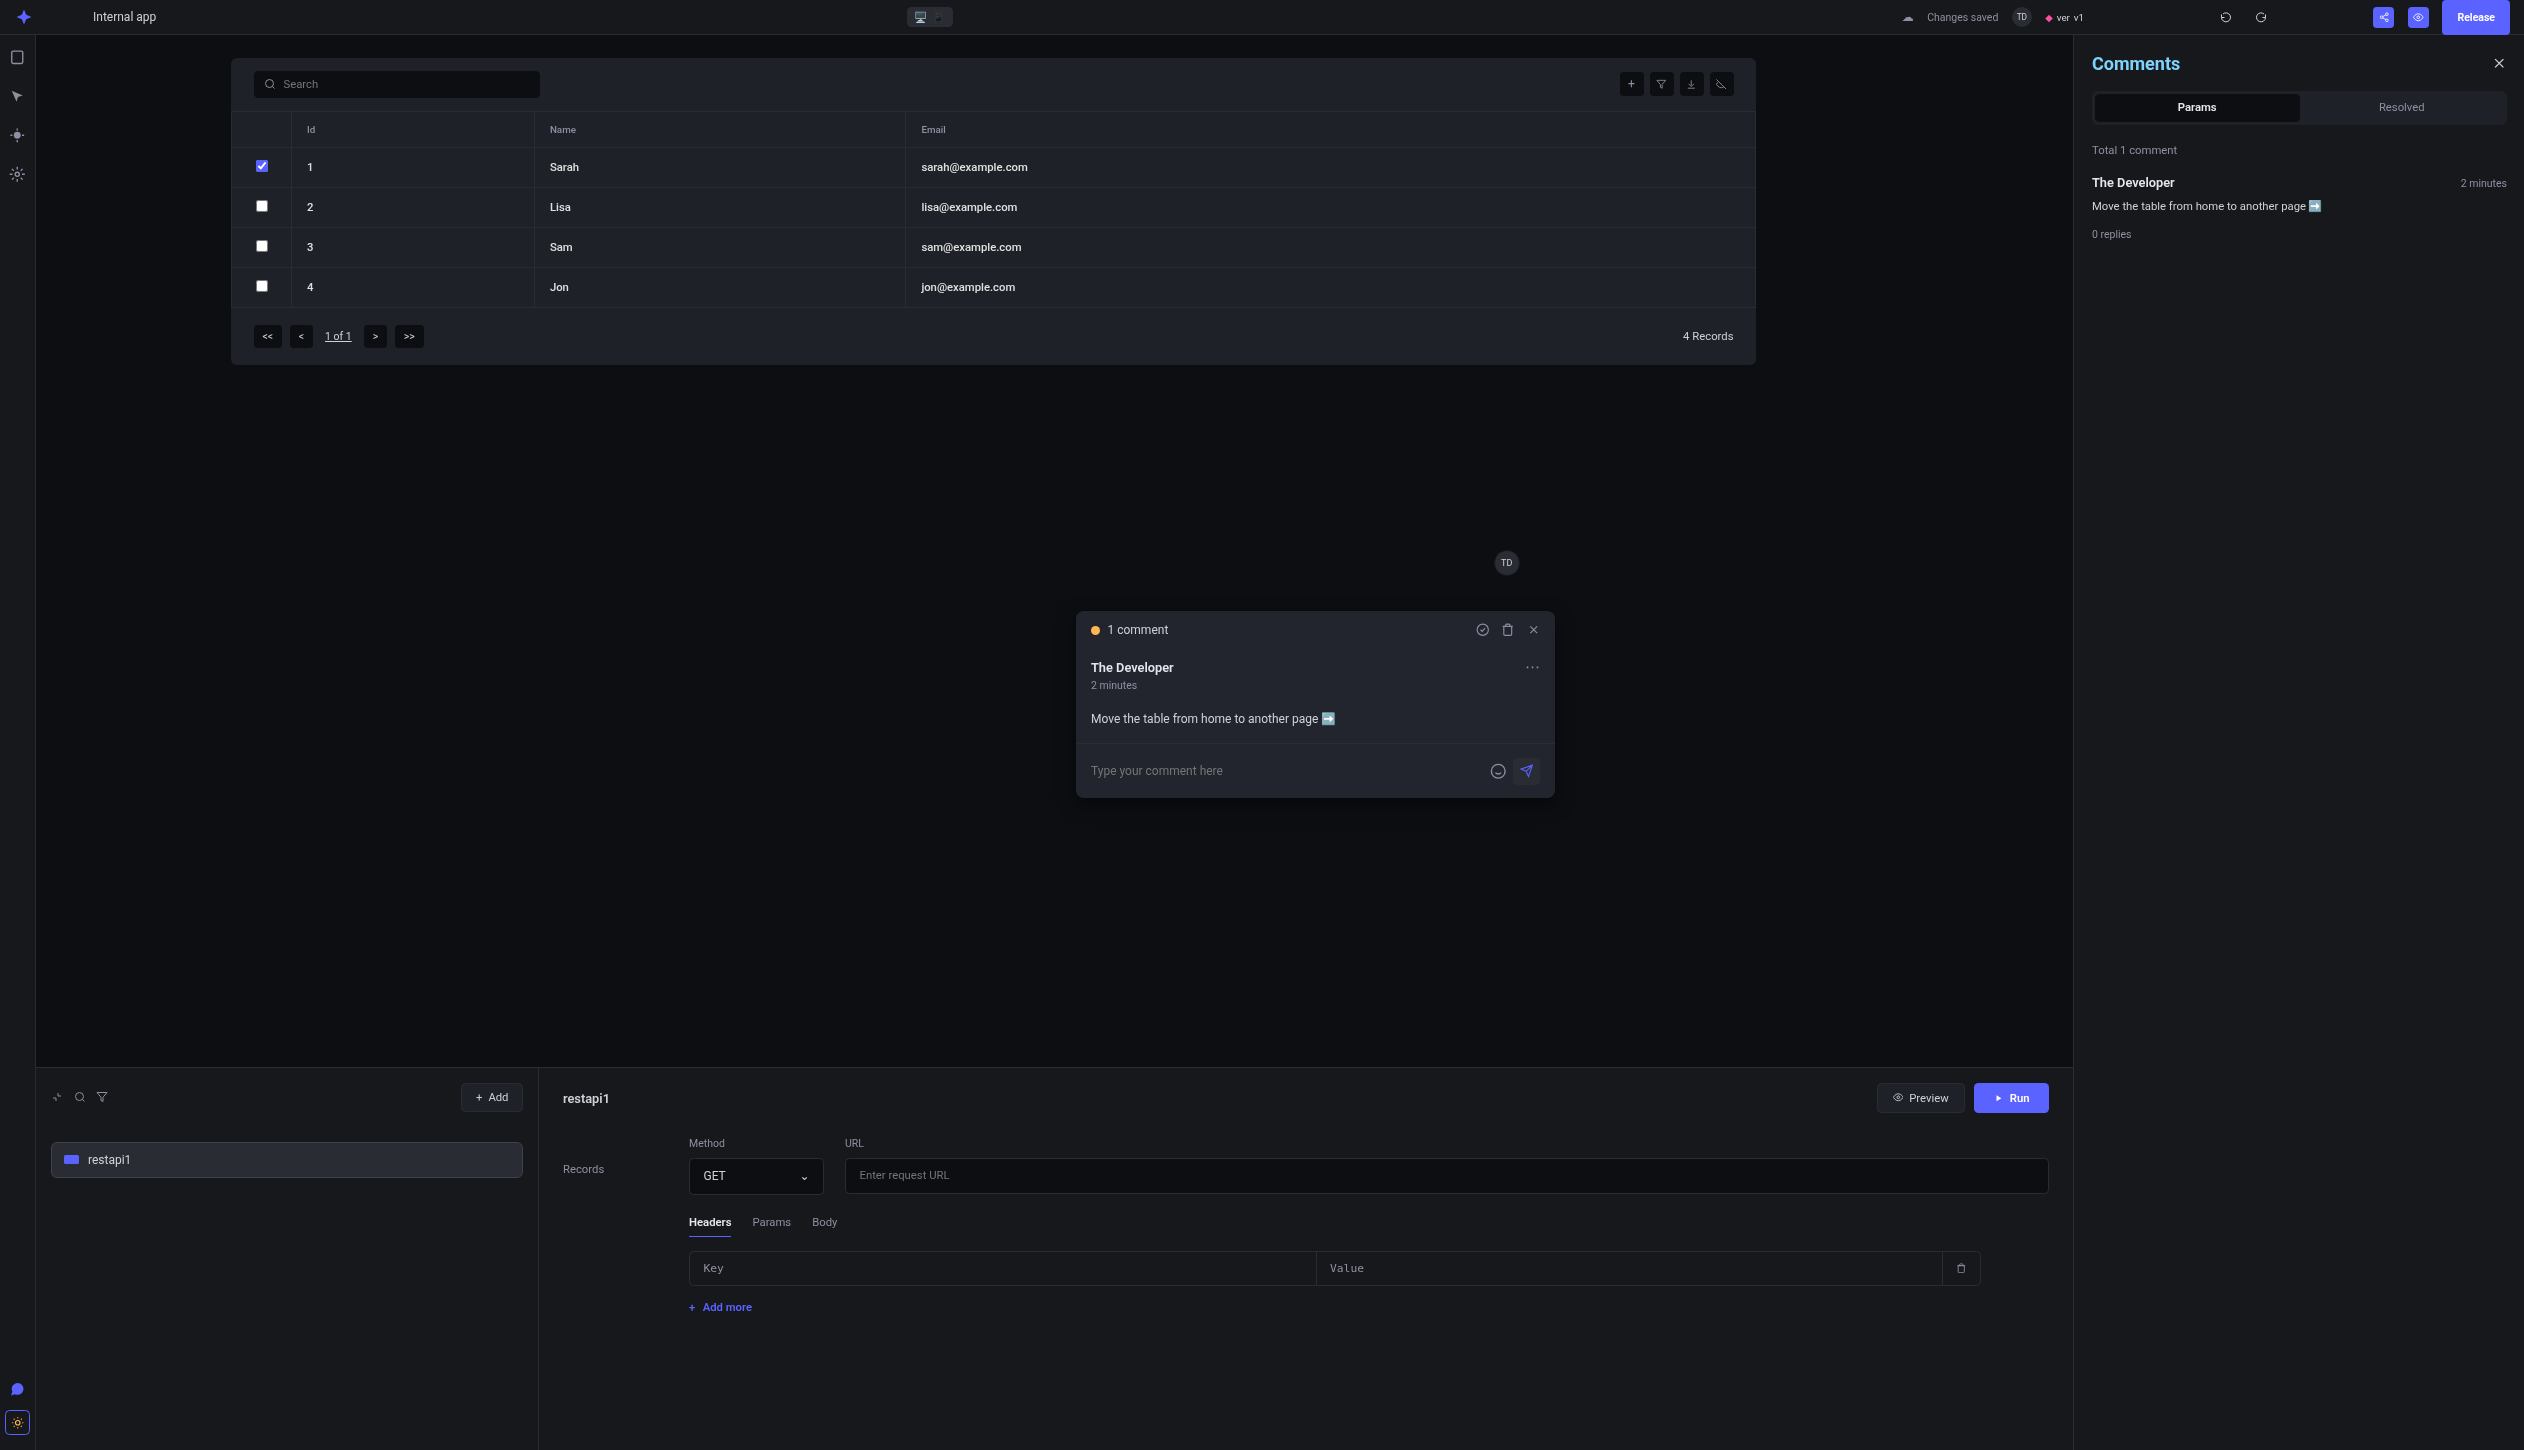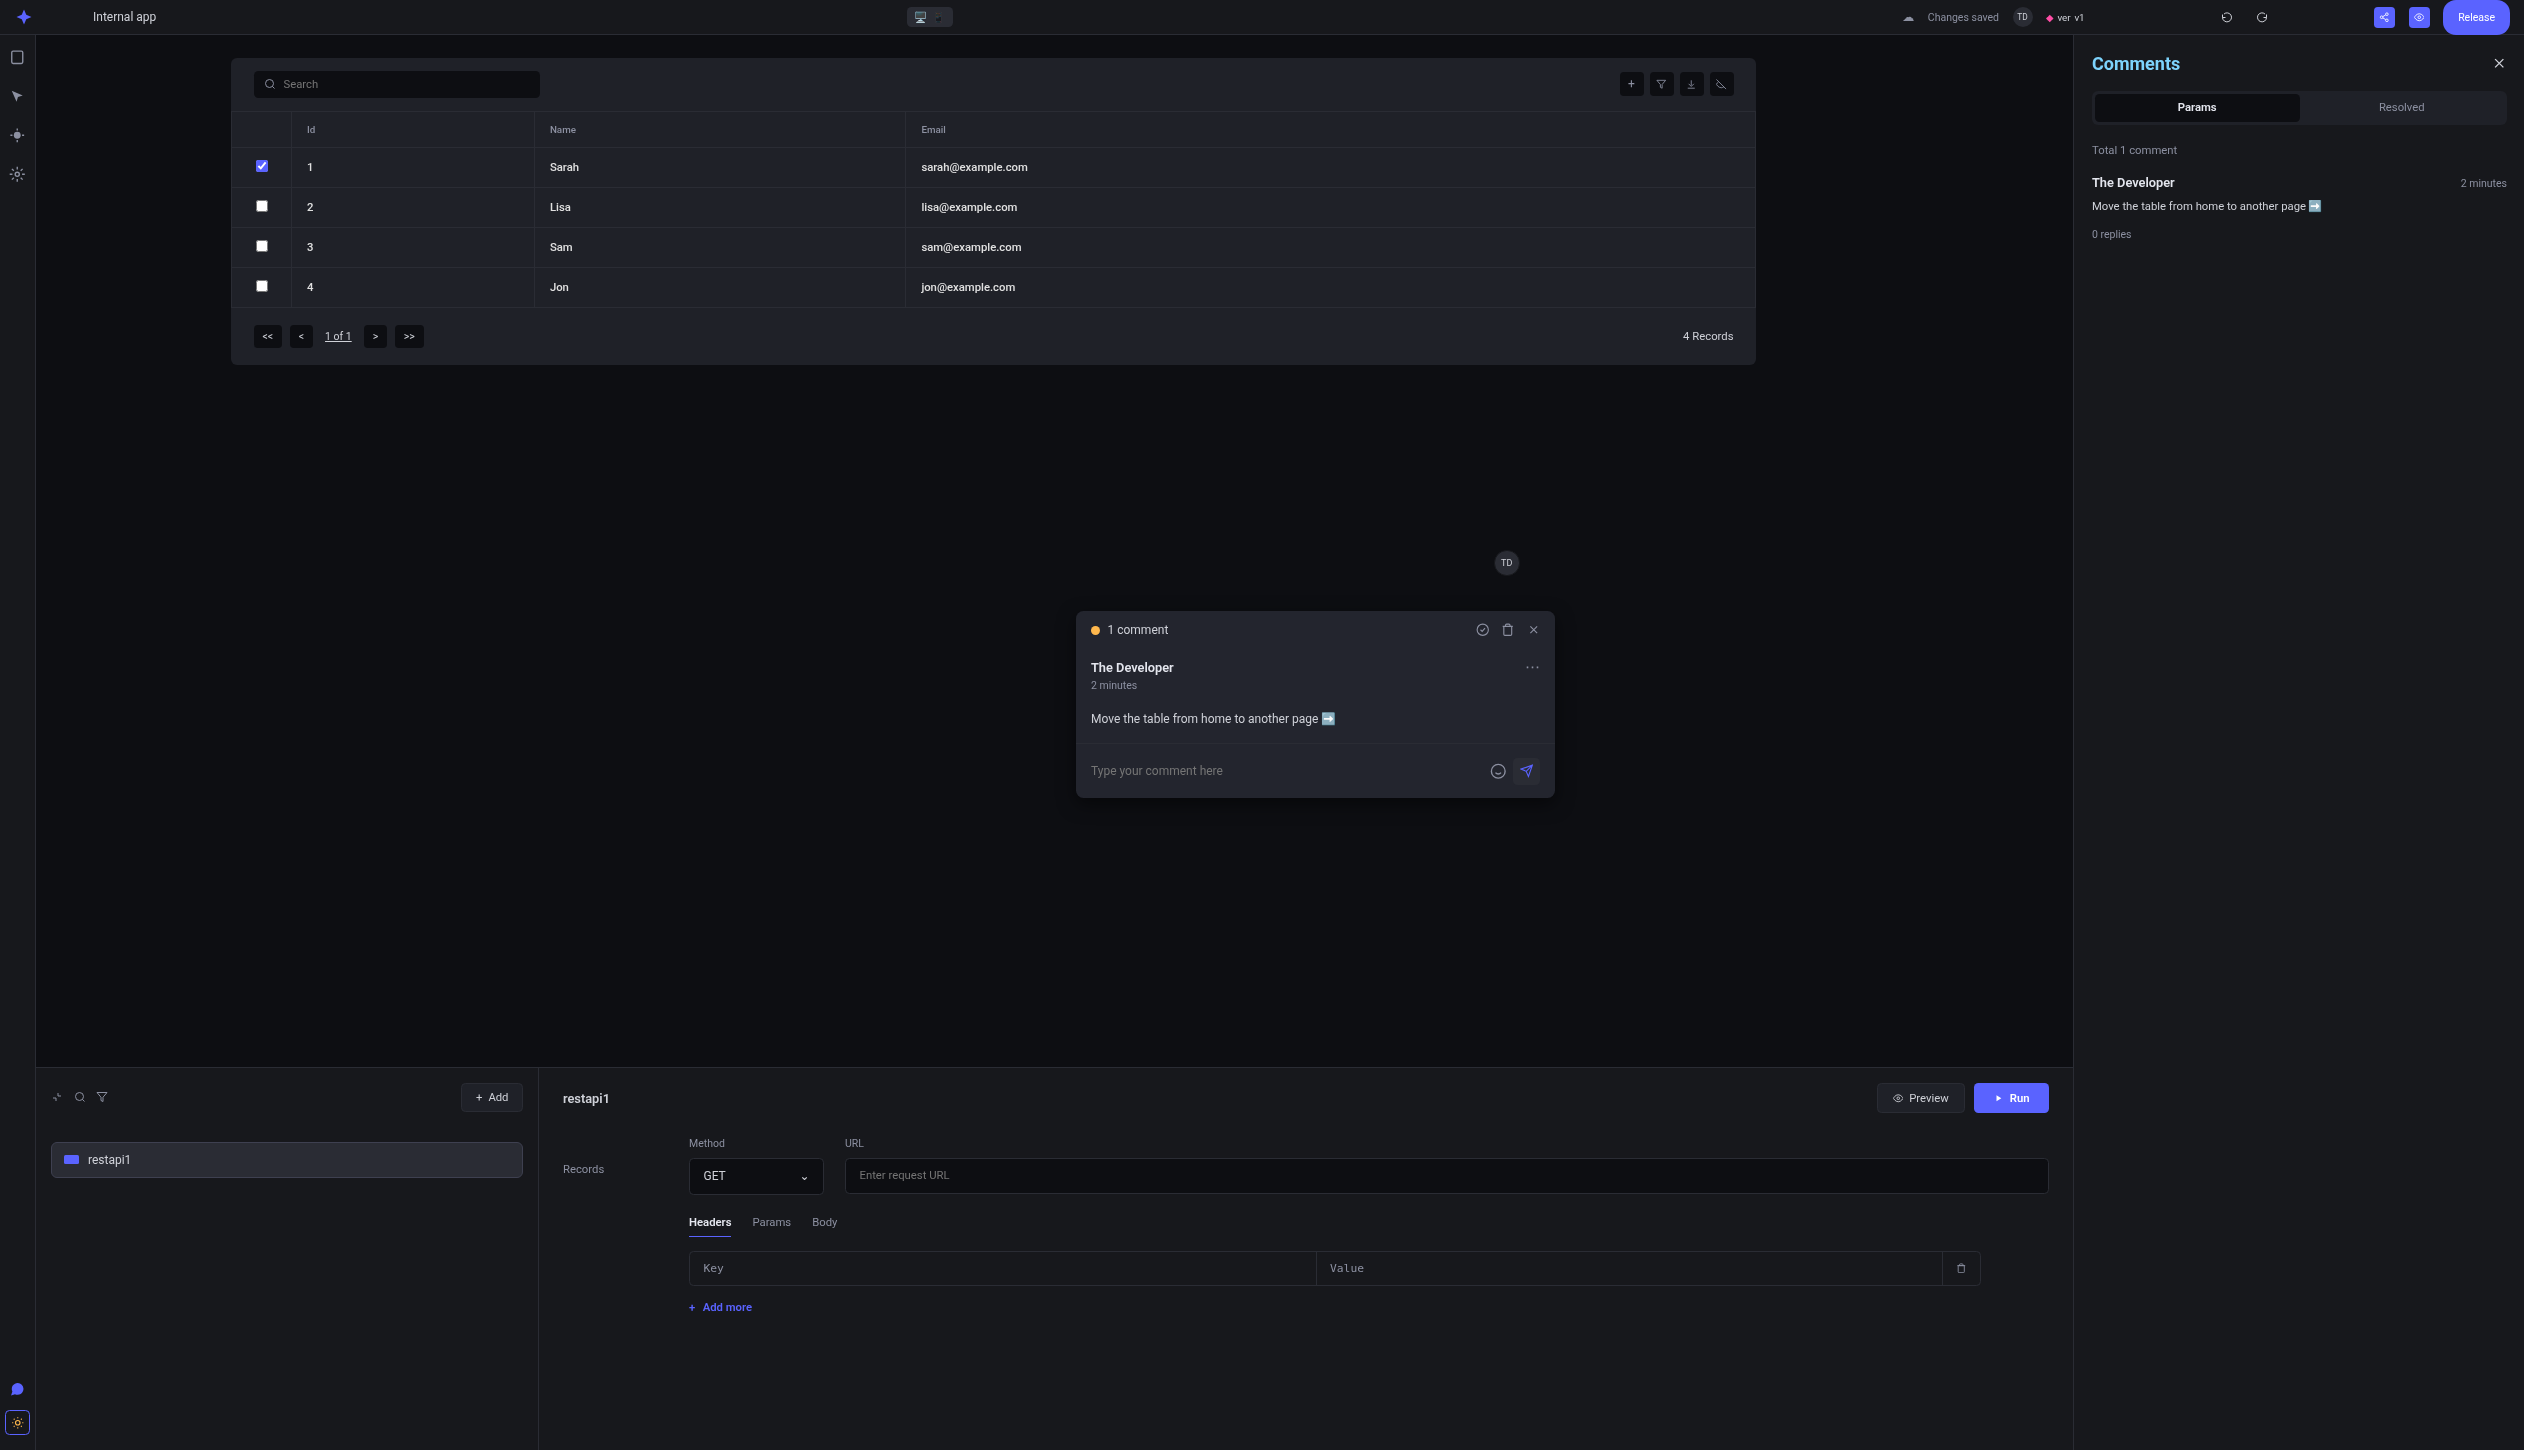--- a/index.html
+++ b/index.html
@@ -9,21 +9,21 @@
     .app-title { font-size: 12px; color: #cfd1d8; }
     .top-mid-icons { margin-left: 751px; display: flex; gap: 4.5px; background: #2a2c34; padding: 3.8px 7.5px; border-radius: 4.5px; align-items: center; }
     .top-mid-icons span { color: #8c90a1; font-size: 10.5px; }
     .top-right { margin-left: auto; display: flex; align-items: center; gap: 13.5px; }
     .saved-text { font-size: 10.5px; color: #8c90a1; }
     .avatar-small { width: 20px; height: 20px; border-radius: 50%; background: #2a2c34; display: flex; align-items: center; justify-content: center; font-size: 8.3px; color: #cfd1d8; }
     .ver-pill { display: flex; align-items: center; gap: 3.8px; font-size: 9.8px; color: #cfd1d8; }
     .ver-pill .diamond { color: #ff4da6; }
     .icon-btn { width: 21px; height: 21px; border-radius: 3.8px; display: flex; align-items: center; justify-content: center; color: #cfd1d8; cursor: pointer; }
     .icon-btn.blue { background: #5a63ff; }
-    .release-btn { background: #5a63ff; color: #fff; border: none; padding: 11px 15px; border-radius: 13px; font-size: 10.5px; font-weight: 400; }
+    .release-btn { background: #5a63ff; color: #fff; border: none; padding: 11px 15px; border-radius: 4px; font-size: 10.5px; font-weight: 700; }
 
     .main-area { display: flex; flex: 1; overflow: hidden; }
     .left-rail { width: 36px; background: #17181c; border-right: 0.8px solid #2a2c34; display: flex; flex-direction: column; align-items: center; padding-top: 13.5px; gap: 22.5px; }
     .left-rail .rail-icon { width: 16.5px; height: 16.5px; color: #8c90a1; cursor: pointer; }
     .left-rail-bottom { margin-top: auto; margin-bottom: 15px; display: flex; flex-direction: column; gap: 12px; align-items: center; }
     .sun-btn { width: 25.5px; height: 25.5px; border: 1.5px solid #5a63ff; border-radius: 4.5px; display: flex; align-items: center; justify-content: center; color: #ffb84d; }
 
     .canvas-and-bottom { flex: 1; display: flex; flex-direction: column; overflow: hidden; }
     .canvas-area { flex: 1; background: #0d0e12; position: relative; padding: 22.5px 195px; overflow: hidden; }
     .table-component { background: #1f2128; border-radius: 6px; width: 1525px; overflow: visible; position: relative; }
@@ -60,21 +60,21 @@
     .bottom-panel { height: 383px; border-top: 0.8px solid #2a2c34; display: flex; background: #17181c; }
     .bp-left { width: 503px; border-right: 0.8px solid #2a2c34; display: flex; flex-direction: column; }
     .bp-left-head { padding: 15px; display: flex; align-items: center; gap: 10.5px; }
     .bp-left-head .icon-sm { color: #8c90a1; }
     .add-btn { margin-left: auto; background: #1f2128; border: 0.8px solid #2a2c34; color: #cfd1d8; padding: 6.8px 13.5px; border-radius: 4.5px; font-size: 11.3px; display: flex; align-items: center; gap: 6px; }
     .query-item { margin: 15px; height: 36px; background: #2a2c34; border-radius: 6px; display: flex; align-items: center; padding: 0 12px; gap: 9px; font-size: 12px; color: #cfd1d8; border: 0.8px solid #3e4050; }
     .rest-badge { width: 15px; height: 9px; background: #5a63ff; border-radius: 1.5px; }
     .bp-right { flex: 1; padding: 15px 24px; overflow: hidden; }
     .bp-right-head { display: flex; align-items: center; }
     .bp-right-head .title { font-size: 12.8px; font-weight: 600; color: #cfd1d8; }
-    .preview-btn { background: #1f2128; border: 0.8px solid #2a2c34; color: #cfd1d8; padding: 7.5px 15px; border-radius: 4.5px; font-size: 11.3px; display: flex; align-items: center; gap: 6px; }
+    .preview-btn { background: #1f2128; border: 0.8px solid #2a2c34; color: #cfd1d8; padding: 7.5px 15px; border-radius: 4.5px; font-size: 11.3px; display: flex; gap: 6px; }
     .run-btn { background: #5a63ff; color: #fff; border: none; padding: 7.5px 19.5px; border-radius: 4.5px; font-size: 11.3px; font-weight: 600; display: flex; align-items: center; gap: 6px; }
     .req-row { display: flex; gap: 21px; align-items: flex-start; margin-top: 24px; }
     .req-label { font-size: 11.3px; color: #8c90a1; width: 105px; padding-top: 25.5px; }
     .method-col { display: flex; flex-direction: column; gap: 7.5px; }
     .small-label { font-size: 10.5px; color: #8c90a1; }
     .method-select { background: #0d0e12; border: 0.8px solid #2a2c34; color: #cfd1d8; padding: 10.5px 13.5px; border-radius: 4.5px; width: 135px; display: flex; align-items: center; justify-content: space-between; }
     .url-col { flex: 1; display: flex; flex-direction: column; gap: 7.5px; }
     .url-input { background: #0d0e12; border: 0.8px solid #2a2c34; color: #cfd1d8; padding: 10.5px 13.5px; border-radius: 4.5px; width: 100%; outline: none; font-size: 11.3px; }
     .req-tabs { display: flex; gap: 21px; margin-top: 21px; margin-left: 126px; font-size: 11.3px; }
     .req-tab { color: #8c90a1; padding-bottom: 7.5px; cursor: pointer; }

